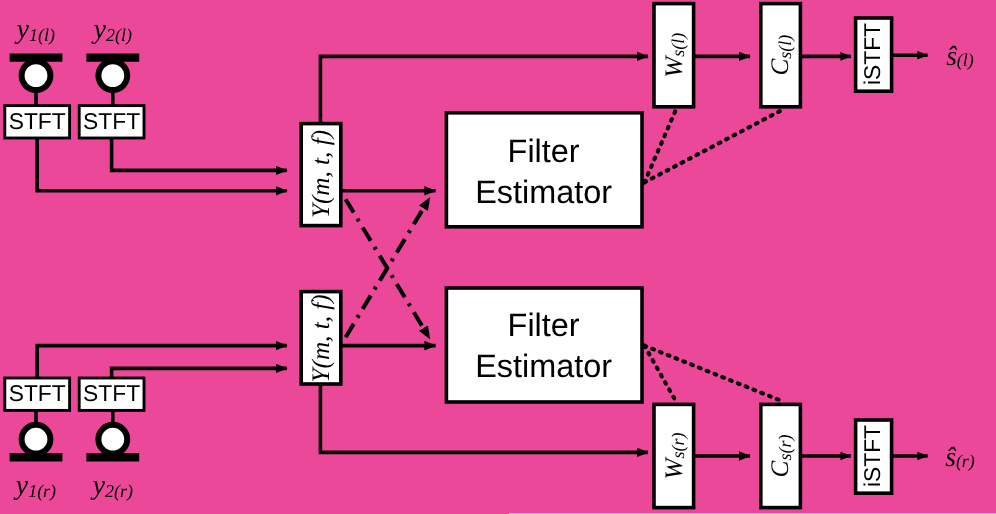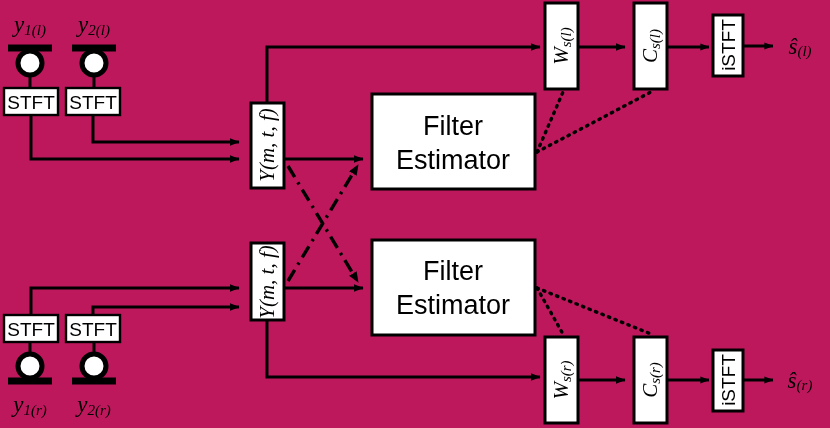--- a/index.html
+++ b/index.html
@@ -4,21 +4,21 @@
 <style>
   html, body {
     margin: 0;
     padding: 0;
     background: #ffffff;
   }
   #diagram-root {
     position: relative;
     width: 830px;
     height: 428px;
-    background: #be185d;
+    background: #ec4899;
     font-family: "Liberation Sans", sans-serif;
     overflow: hidden;
   }
   svg.diagram-canvas {
     display: block;
     width: 830px;
     height: 428px;
   }
   .box-shape {
     fill: #ffffff;

